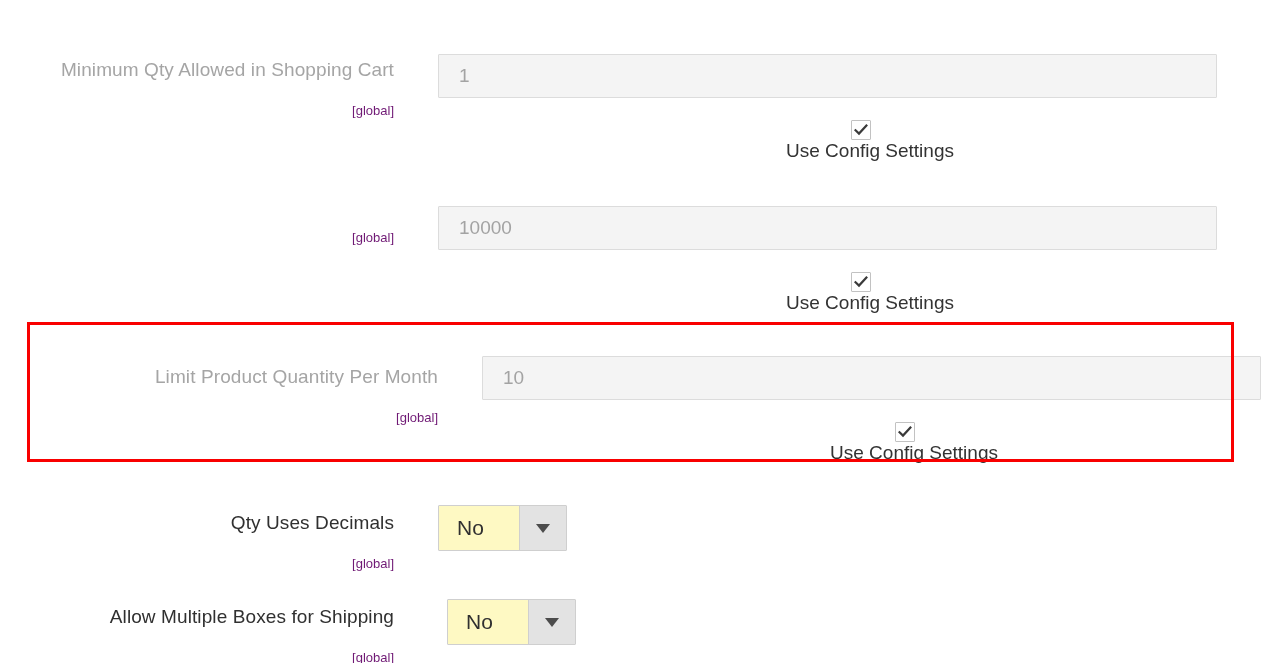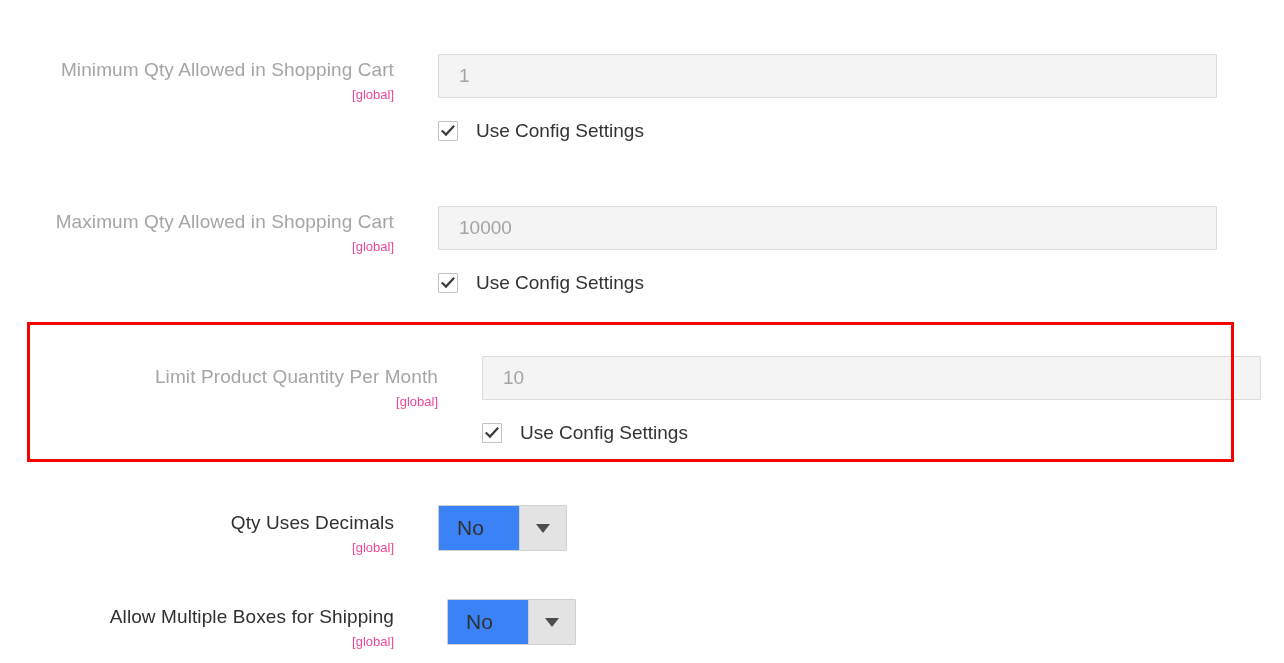--- a/index.html
+++ b/index.html
@@ -52,22 +52,22 @@
   }
   .field-label.enabled {
     color: #303030;
     font-weight: 400;
   }
 
   .scope-note {
     display: block;
     font-size: 13px;
     line-height: 17px;
-    color: #ec4899;
-    margin-top: 4px;
+    color: #701a75;
+    margin-top: 20px;
   }
 
   .control-col {
     flex: 1 1 auto;
     padding-left: 44px;
     box-sizing: border-box;
   }
 
   
   .text-input {
@@ -84,20 +84,21 @@
     padding: 0 20px;
     outline: none;
   }
   .text-input::placeholder { color: #a3a3a3; opacity: 1; }
 
   
   .check-line {
     display: flex;
     align-items: center;
     margin-top: 22px;
+    flex-direction: column;
   }
   .checkbox {
     width: 20px;
     height: 20px;
     flex: 0 0 20px;
     box-sizing: border-box;
     border: 1px solid #c2c2c2;
     background: #ffffff;
     border-radius: 1px;
     position: relative;
@@ -126,21 +127,21 @@
     background: #ffffff;
     border-radius: 1px;
   }
   .select-value {
     flex: 1 1 auto;
     display: flex;
     align-items: center;
     padding-left: 18px;
     font-size: 21px;
     color: #303030;
-    background: #3b82f6;
+    background: #fef9c3;
   }
   .select-arrow-btn {
     flex: 0 0 46px;
     width: 46px;
     background: #e3e3e3;
     border-left: 1px solid #cfcfcf;
     display: flex;
     align-items: center;
     justify-content: center;
   }
@@ -200,21 +201,20 @@
             <path d="M1.5 7.2 L5 10.6 L12.4 2.6" fill="none" stroke="#3a3a3a" stroke-width="2.2" stroke-linecap="square" stroke-linejoin="miter"></path>
           </svg>
         </span>
         <span class="check-label">Use Config Settings</span>
       </div>
     </div>
   </div>
 
   <div class="field-row" id="row-max-qty">
     <div class="label-col">
-      <span class="field-label">Maximum Qty Allowed in Shopping Cart</span>
       <span class="scope-note">[global]</span>
     </div>
     <div class="control-col">
       <input class="text-input" type="text" readonly="" value="10000" style="">
       <div class="check-line">
         <span class="checkbox">
           <svg width="14" height="14" viewBox="0 0 14 14" aria-hidden="true">
             <path d="M1.5 7.2 L5 10.6 L12.4 2.6" fill="none" stroke="#3a3a3a" stroke-width="2.2" stroke-linecap="square" stroke-linejoin="miter"></path>
           </svg>
         </span>

